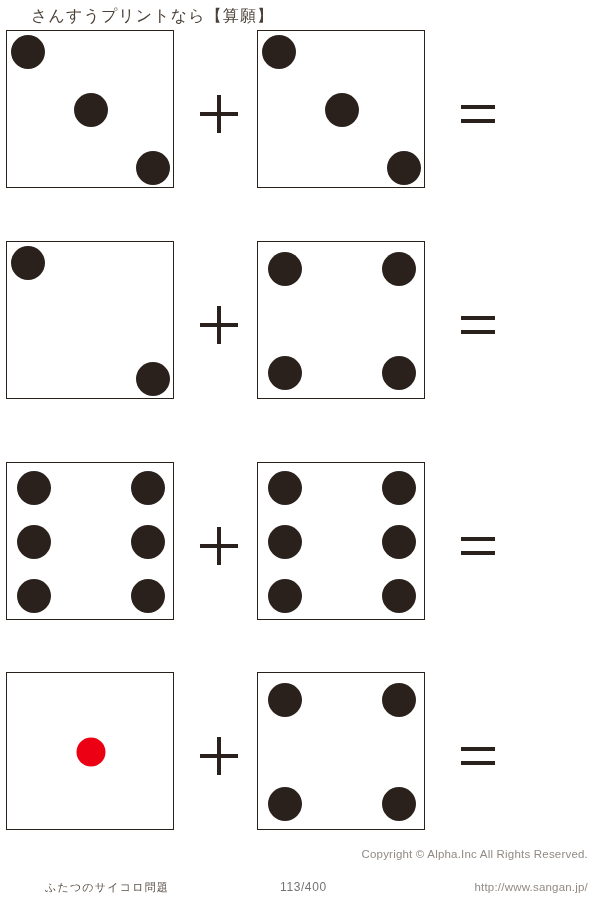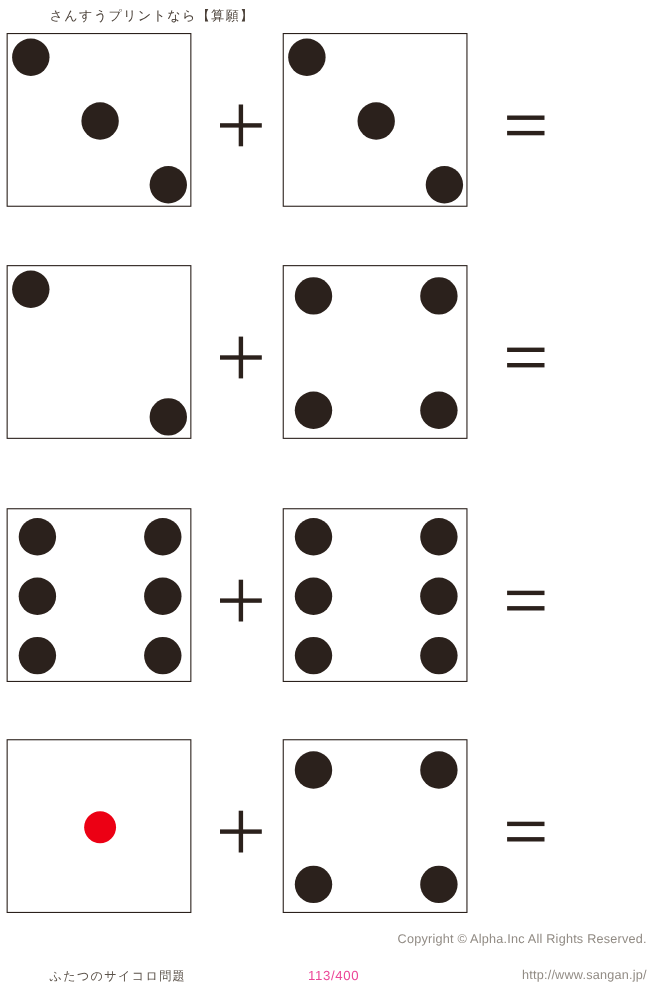--- a/index.html
+++ b/index.html
@@ -11,23 +11,23 @@
     width: 600px;
     height: 907px;
     position: relative;
     font-family: "Liberation Sans", "DejaVu Sans", sans-serif;
     overflow: hidden;
   }
 
   
   .header-title {
     position: absolute;
-    left: 45px;
+    left: 31px;
     top: 6px;
-    font-size: 12px;
+    font-size: 16px;
     letter-spacing: 1.1px;
     color: #4a4038;
     white-space: nowrap;
   }
 
   
   .sheet {
     position: absolute;
     left: 0;
     top: 0;
@@ -126,21 +126,21 @@
     color: #5a5148;
     white-space: nowrap;
     margin-left: 12px;
   }
   .footer-page {
     position: absolute;
     left: 280px;
     top: 880px;
     font-size: 12px;
     letter-spacing: 0.6px;
-    color: #ec4899;
+    color: #737373;
     white-space: nowrap;
   }
   .footer-copy {
     position: absolute;
     right: 12px;
     top: 848px;
     font-size: 11.5px;
     letter-spacing: 0.2px;
     color: #918b84;
     text-align: left;

